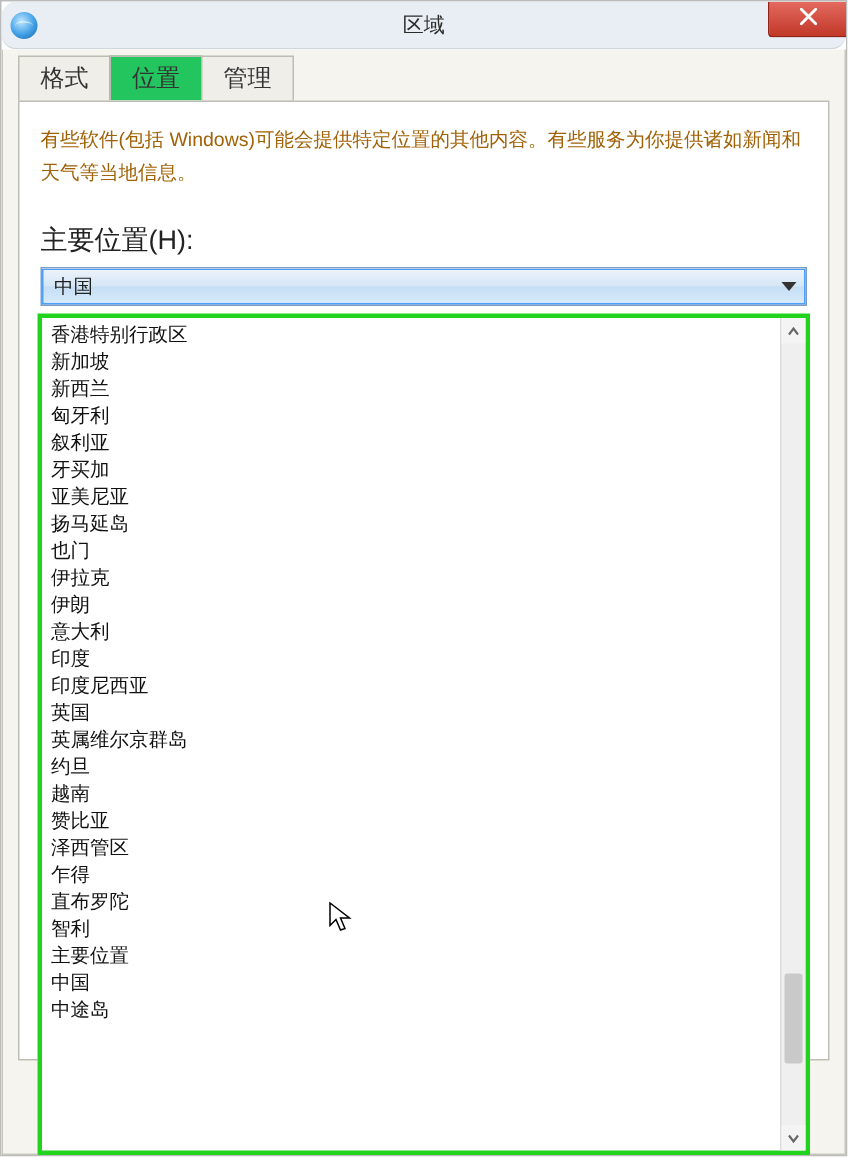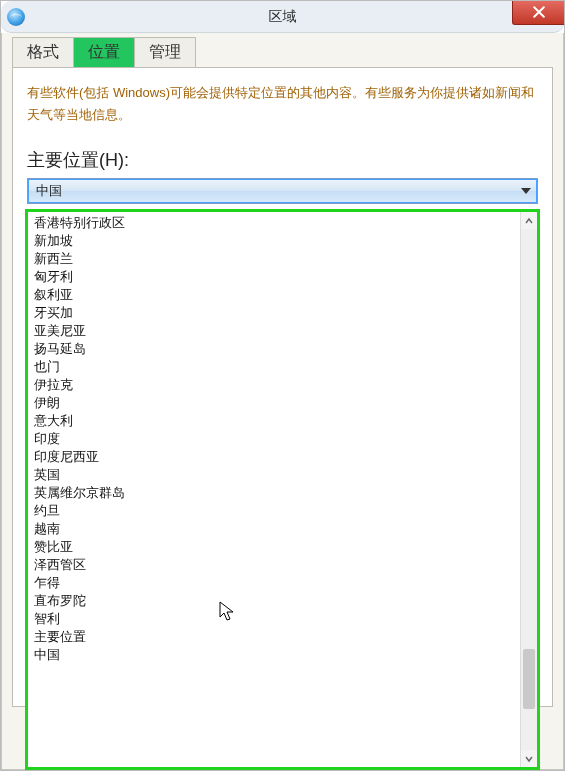--- a/index.html
+++ b/index.html
@@ -156,20 +156,21 @@
         <li>英属维尔京群岛</li>
         <li>约旦</li>
         <li>越南</li>
         <li>赞比亚</li>
         <li>泽西管区</li>
         <li>乍得</li>
         <li>直布罗陀</li>
         <li>智利</li>
         <li>主要位置</li>
         <li>中国</li>
+        <li>中途岛</li>
       </ul>
     <div class="vscroll">
       <div class="arrow">
         <span>
           <svg viewBox="0 0 8 8">
               <path d="M1 6 L4 2 L7 6" fill="none" stroke="#666" stroke-width="1.4"></path>
             </svg>
         </span>
       </div>
       <div class="track">

